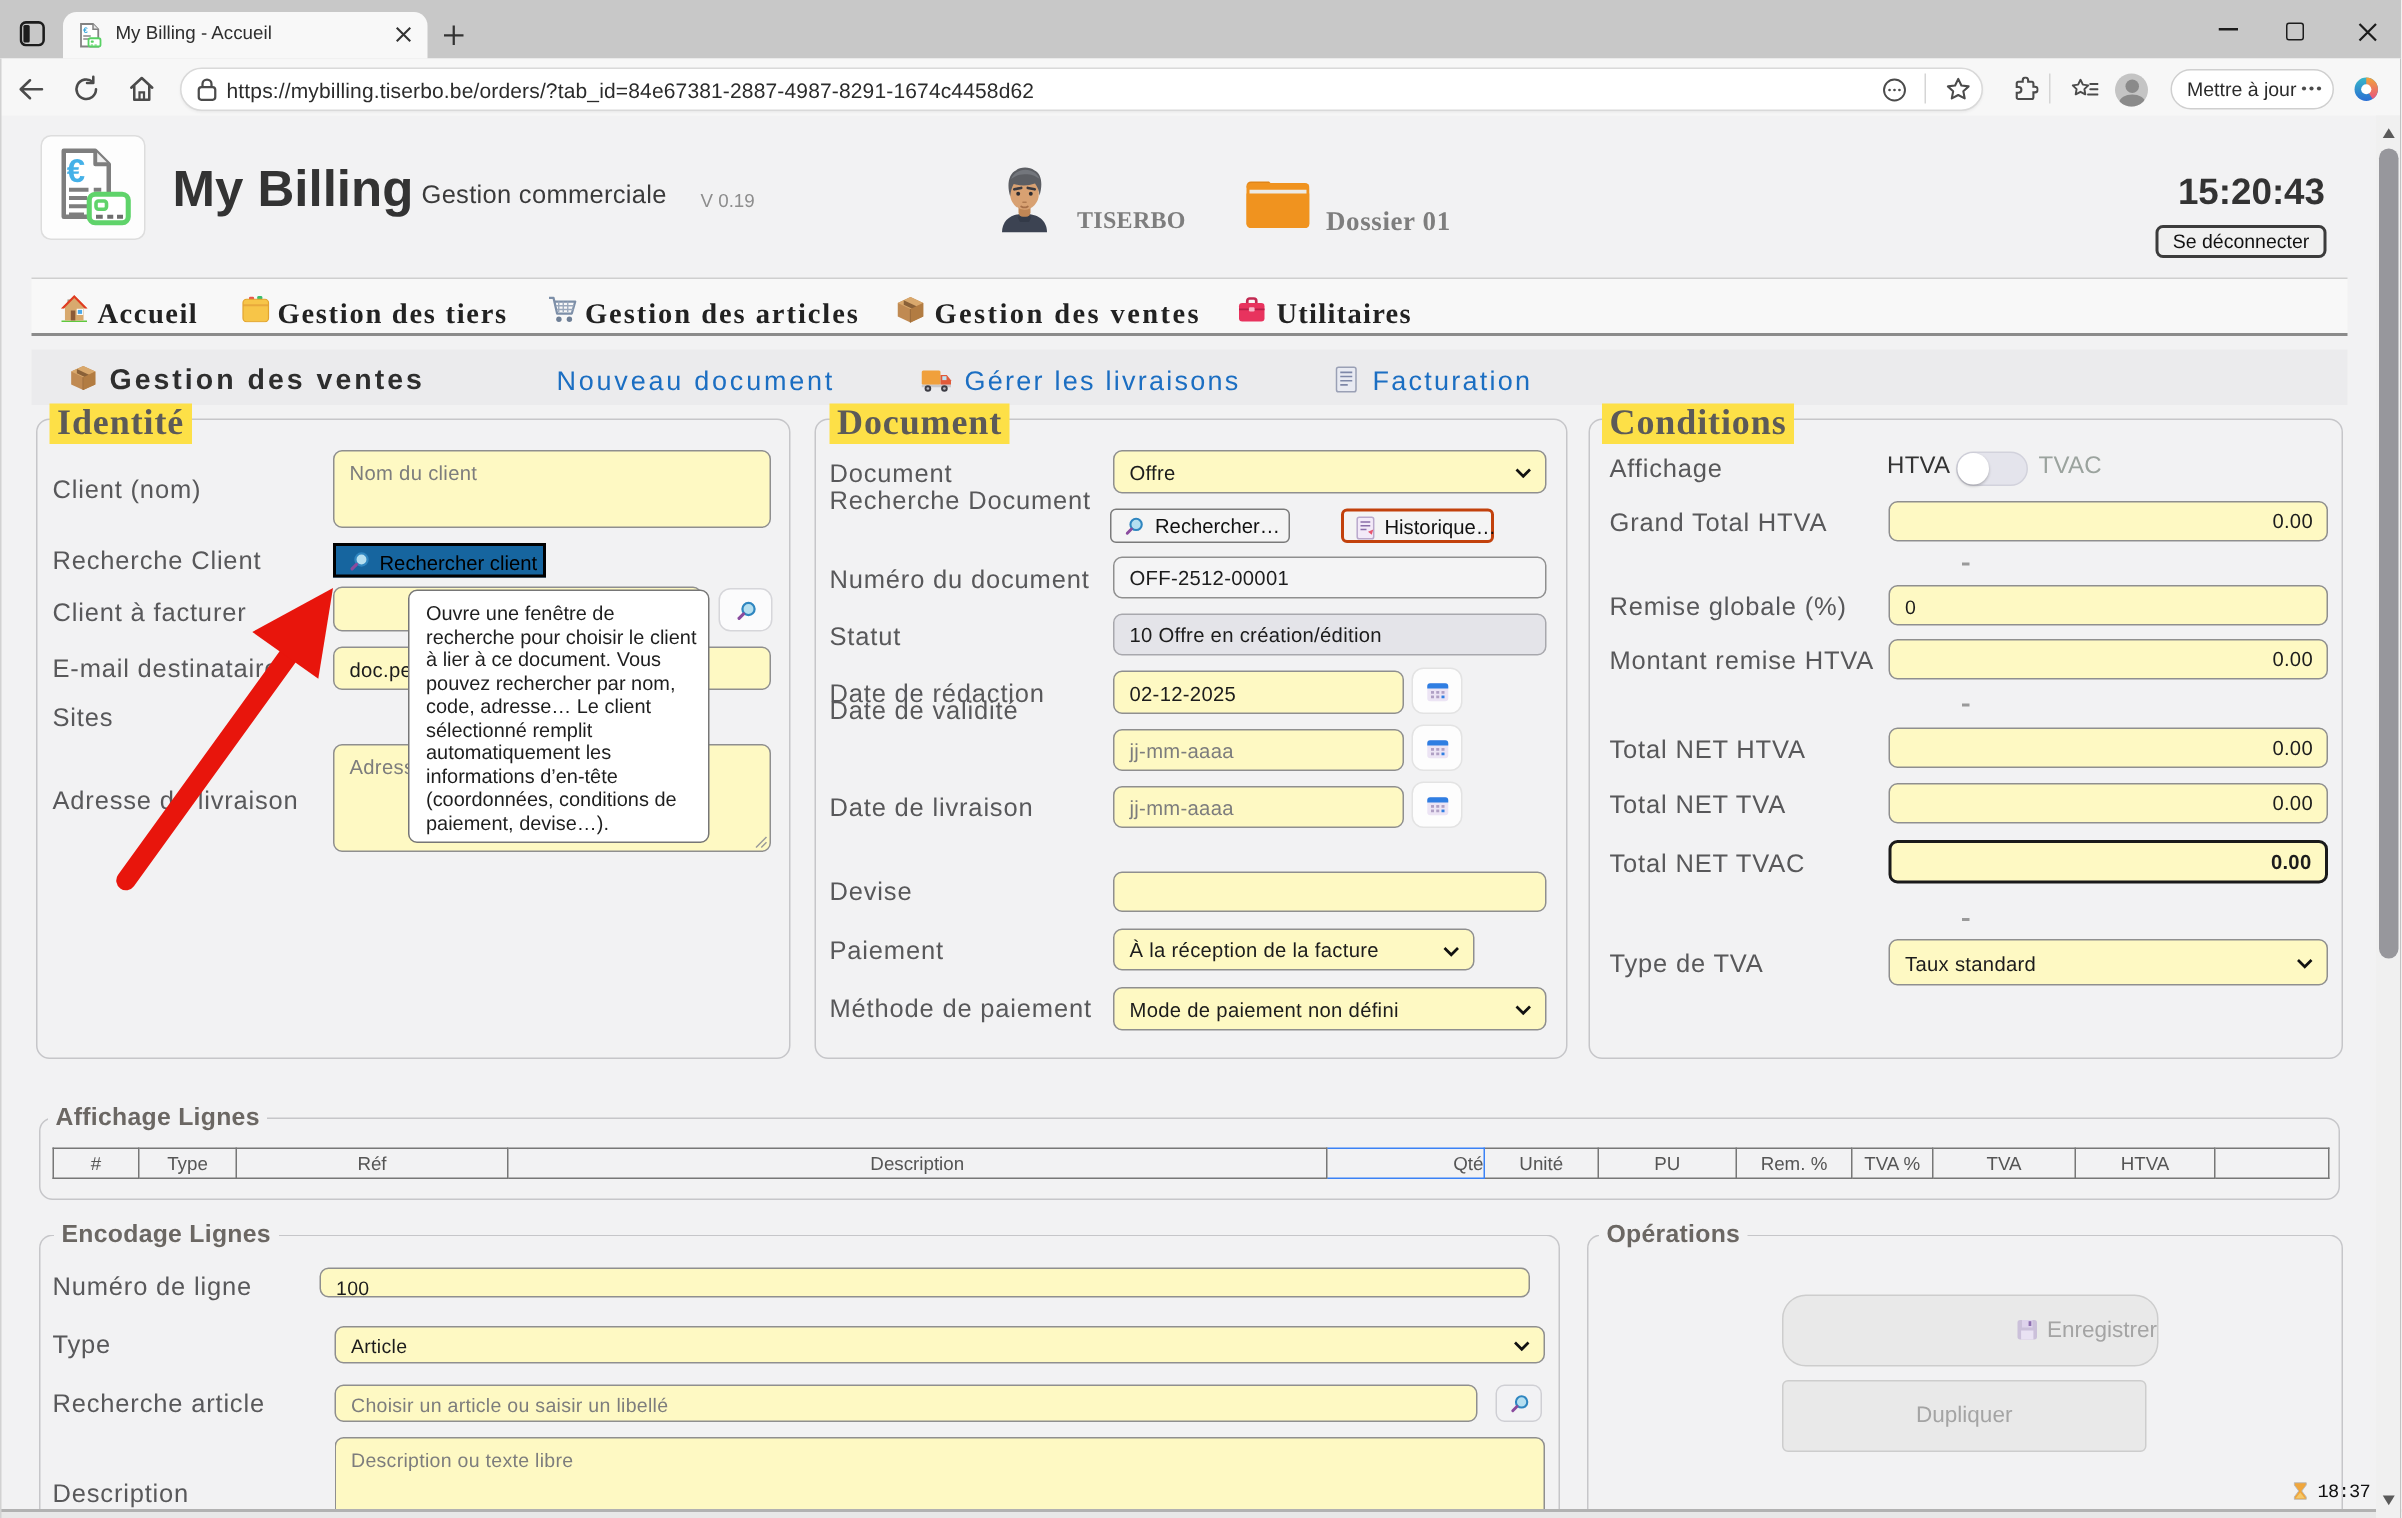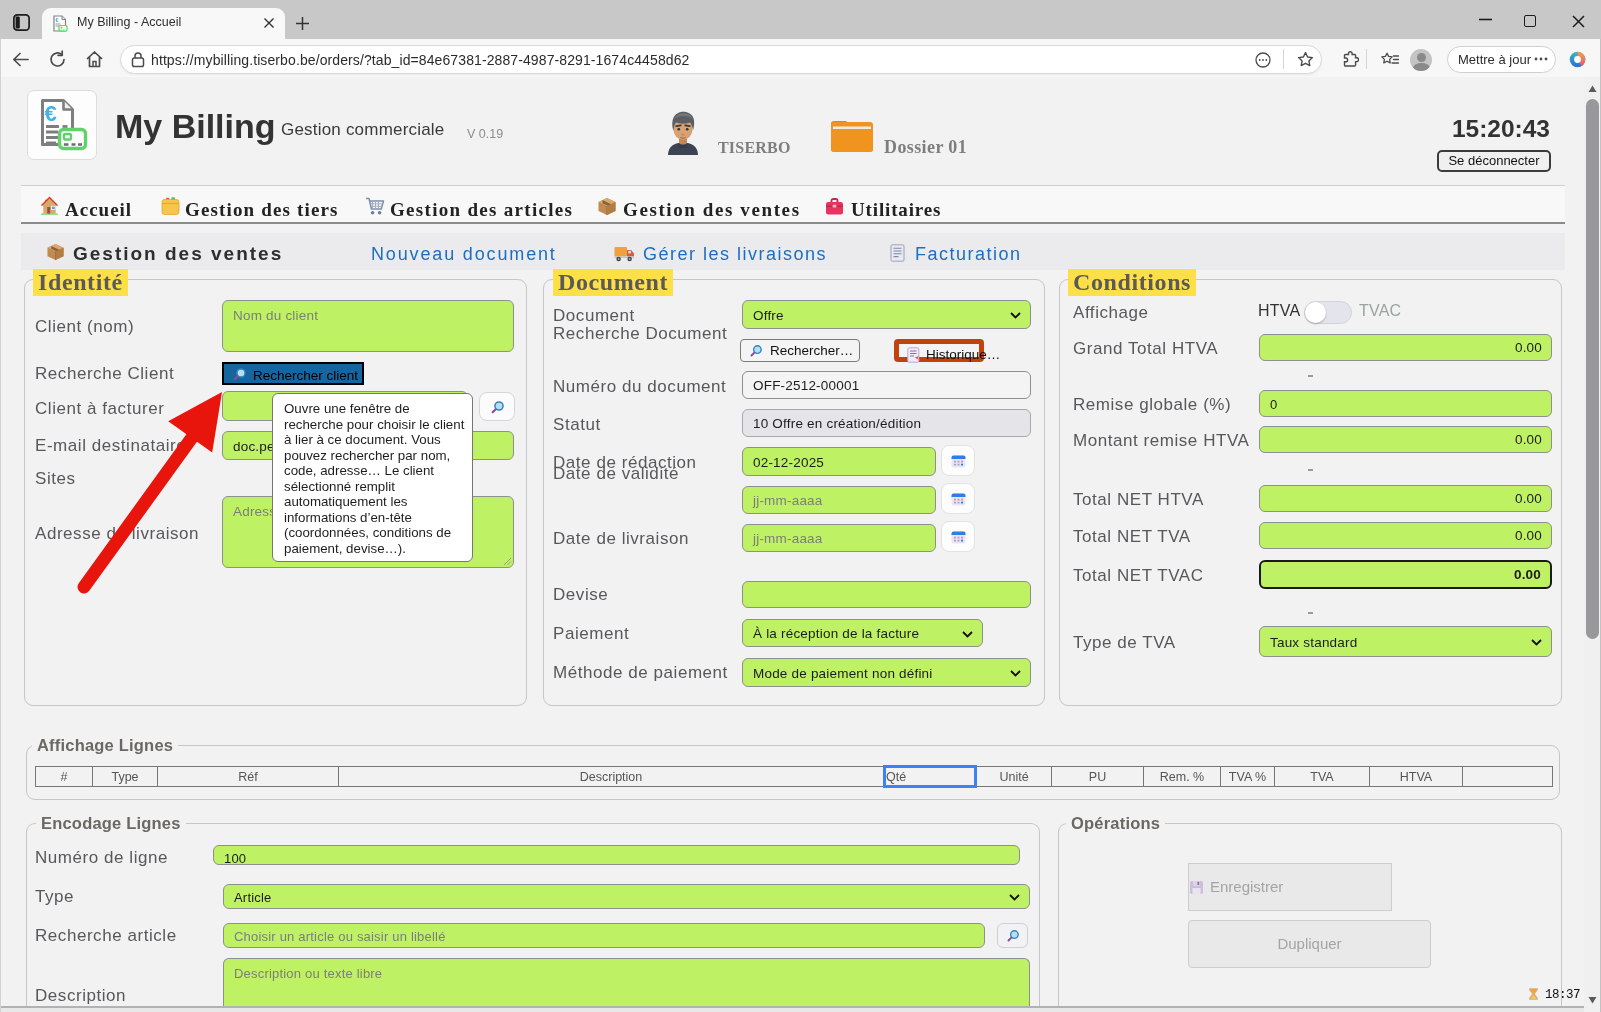--- a/index.html
+++ b/index.html
@@ -1,20 +1,20 @@
 <!DOCTYPE html>
 <html lang="fr"><head><meta charset="utf-8"><title>My Billing - Accueil</title>
 <style>
 *{margin:0;padding:0;box-sizing:border-box}
 html,body{width:1601px;height:1012px;overflow:hidden}
 body{font-family:"Liberation Sans",sans-serif;-webkit-font-smoothing:antialiased}
 #w{position:relative;width:1601px;height:1012px;background:#f2f2f3;overflow:hidden}
 .abs{position:absolute}
 .lab{position:absolute;color:#58585a;font-size:17px;letter-spacing:.55px;white-space:nowrap}
-.box{position:absolute;background:#bef264;border:1px solid #8f8f8f;border-radius:6px;font-size:13.5px;color:#1c1c1c;letter-spacing:.2px}
+.box{position:absolute;background:#fef9c3;border:1px solid #8f8f8f;border-radius:6px;font-size:13.5px;color:#1c1c1c;letter-spacing:.2px}
 .ph{color:#7d7d7d}
 .fs{position:absolute;border:1px solid #c6c6c9;border-radius:9px}
 .leg1{position:absolute;font-family:"Liberation Serif",serif;font-weight:bold;font-size:24px;color:#5c5a58;background:#fde047;padding:0 5px;white-space:nowrap;letter-spacing:.6px}
 .leg2{position:absolute;font-weight:bold;font-size:16.5px;color:#6b6763;background:#f2f2f3;padding:0 5px;letter-spacing:.2px;white-space:nowrap}
 .chev{position:absolute;width:11px;height:7px}
 .navit{position:absolute;font-family:"Liberation Serif",serif;font-weight:bold;font-size:19px;color:#222;white-space:nowrap}
 .blulink{position:absolute;font-size:18px;color:#1b6ec2;white-space:nowrap;letter-spacing:.2px}
 .num{text-align:right;padding-right:9px}
 </style></head>
 <body>
@@ -281,21 +281,21 @@
       </svg>
     </div>
 <div class="lab" style="left:553px;top:324px">Recherche Document</div>
 <div class="abs" style="left:740px;top:339px;width:120px;height:23px;background:#f4f4f4;border:1px solid #7a7a7a;border-radius:4px;font-size:13.5px;color:#111">
   <svg style="position:absolute;left:8px;top:4px" width="14" height="14" viewBox="0 0 20 20">
         <circle cx="12" cy="8" r="5.4" fill="#b5dff0" stroke="#2f86c0" stroke-width="2"></circle>
         <line x1="7.6" y1="12.4" x2="3.6" y2="16.4" stroke="#8a4b9e" stroke-width="2.8" stroke-linecap="round"></line>
       </svg>
   <span style="position:absolute;left:29px;top:3px">Rechercher…</span>
     </div>
-<div class="abs" style="left:894px;top:339px;width:90px;height:23px;background:#f4f4f4;border:5px solid #c2410c;border-radius:4px;font-size:13.5px;color:#111">
+<div class="abs" style="left:894px;top:339px;width:102px;height:23px;background:#f4f4f4;border:2px solid #c2410c;border-radius:4px;font-size:13.5px;color:#111">
   <svg style="position:absolute;left:8px;top:3px" width="13" height="16" viewBox="0 0 13 16">
         <rect x="0.8" y="0.8" width="11" height="14.4" rx="1.4" fill="#f3eaf8" stroke="#b9a8cc" stroke-width="1"></rect>
         <path d="M3 4h6.5M3 6.5h6.5M3 9h4" stroke="#8a6fa8" stroke-width="1"></path>
         <path d="M8 10.5l3.5-1.5-1 3.5z" fill="#e8566e"></path>
       </svg>
   <span style="position:absolute;left:27px;top:3px">Historique…</span>
     </div>
 <div class="lab" style="left:553px;top:377px">Numéro du document</div>
 <div class="box" style="left:742px;top:371px;width:289px;height:28px;background:#f4f4f5">
       <span style="position:absolute;left:10px;top:6px">OFF-2512-00001</span>
@@ -404,21 +404,21 @@
 
 <div class="fs" style="left:26px;top:745px;width:1534px;height:55px"></div>
 <div class="leg2" style="left:32px;top:736px">Affichage Lignes</div>
 <table style="position:absolute;left:35px;top:765px;width:1518px;border-collapse:collapse;table-layout:fixed;font-size:12.5px;color:#555">
 <tbody>
         <tr>
 <td style="width:57px;border:1px solid #777;text-align:center;height:20px">#</td>
 <td style="width:65px;border:1px solid #777;text-align:center">Type</td>
 <td style="width:181px;border:1px solid #777;text-align:center">Réf</td>
 <td style="width:546px;border:1px solid #777;text-align:center">Description</td>
-<td style="width:91px;border:3px solid #3b82f6;text-align:left">Qté</td>
+<td style="width:105px;border:1px solid #3b82f6;text-align:right">Qté</td>
 <td style="width:76px;border:1px solid #777;text-align:center">Unité</td>
 <td style="width:92px;border:1px solid #777;text-align:center">PU</td>
 <td style="width:77px;border:1px solid #777;text-align:center">Rem. %</td>
 <td style="width:54px;border:1px solid #777;text-align:center">TVA %</td>
 <td style="width:95px;border:1px solid #777;text-align:center">TVA</td>
 <td style="width:93px;border:1px solid #777;text-align:center">HTVA</td>
 <td style="border:1px solid #777"></td>
 </tr>
       </tbody>
     </table>
@@ -446,21 +446,21 @@
         <line x1="7.6" y1="12.4" x2="3.6" y2="16.4" stroke="#8a4b9e" stroke-width="2.8" stroke-linecap="round"></line>
       </svg>
     </div>
 <div class="lab" style="left:35px;top:986px">Description</div>
 <div class="box" style="left:223px;top:958px;width:807px;height:48px;border-radius:6px 6px 0 0;border-bottom:none">
       <span class="ph" style="position:absolute;left:10px;top:7px;font-size:13px">Description ou texte libre</span>
     </div>
 
 <div class="fs" style="left:1058px;top:823px;width:504px;height:200px;border-bottom:none;border-radius:9px 9px 0 0"></div>
 <div class="leg2" style="left:1066px;top:814px">Opérations</div>
-<div class="abs" style="left:1188px;top:863px;width:204px;height:48px;background:#e9e9e9;border:1px solid #cdcdcd;border-radius:0;text-align:left;font-size:15px;color:#a4a4a4;line-height:46px"><svg style="position:relative;top:3px;margin-right:6px" width="15" height="15" viewBox="0 0 15 15">
+<div class="abs" style="left:1188px;top:863px;width:251px;height:48px;background:#e9e9e9;border:1px solid #cdcdcd;border-radius:16px;text-align:right;font-size:15px;color:#a4a4a4;line-height:46px"><svg style="position:relative;top:3px;margin-right:6px" width="15" height="15" viewBox="0 0 15 15">
         <rect x="1" y="1" width="13" height="13" rx="1.8" fill="#cbc0da"></rect>
         <rect x="4" y="1" width="7" height="5" fill="#ded3ec"></rect>
         <rect x="8.4" y="1.8" width="1.8" height="3.2" fill="#8d6fb0"></rect>
         <rect x="3.4" y="8" width="8.2" height="6" fill="#e9e2f3"></rect>
       </svg>Enregistrer</div>
 <div class="abs" style="left:1188px;top:920px;width:243px;height:48px;background:#e9e9e9;border:1px solid #cdcdcd;border-radius:4px;text-align:center;font-size:15px;color:#a4a4a4;line-height:46px">Dupliquer</div>
 
 <svg class="abs" style="left:1529px;top:988px" width="9" height="12" viewBox="0 0 9 12">
       <path d="M0.5 0.5h8v1.5L5.5 6l3 4v1.5h-8V10l3-4-3-4z" fill="#f0a63c" stroke="#b8b8b8" stroke-width="0.6"></path>
       <path d="M1.5 10.8h6L4.5 7z" fill="#f6c96a"></path>

